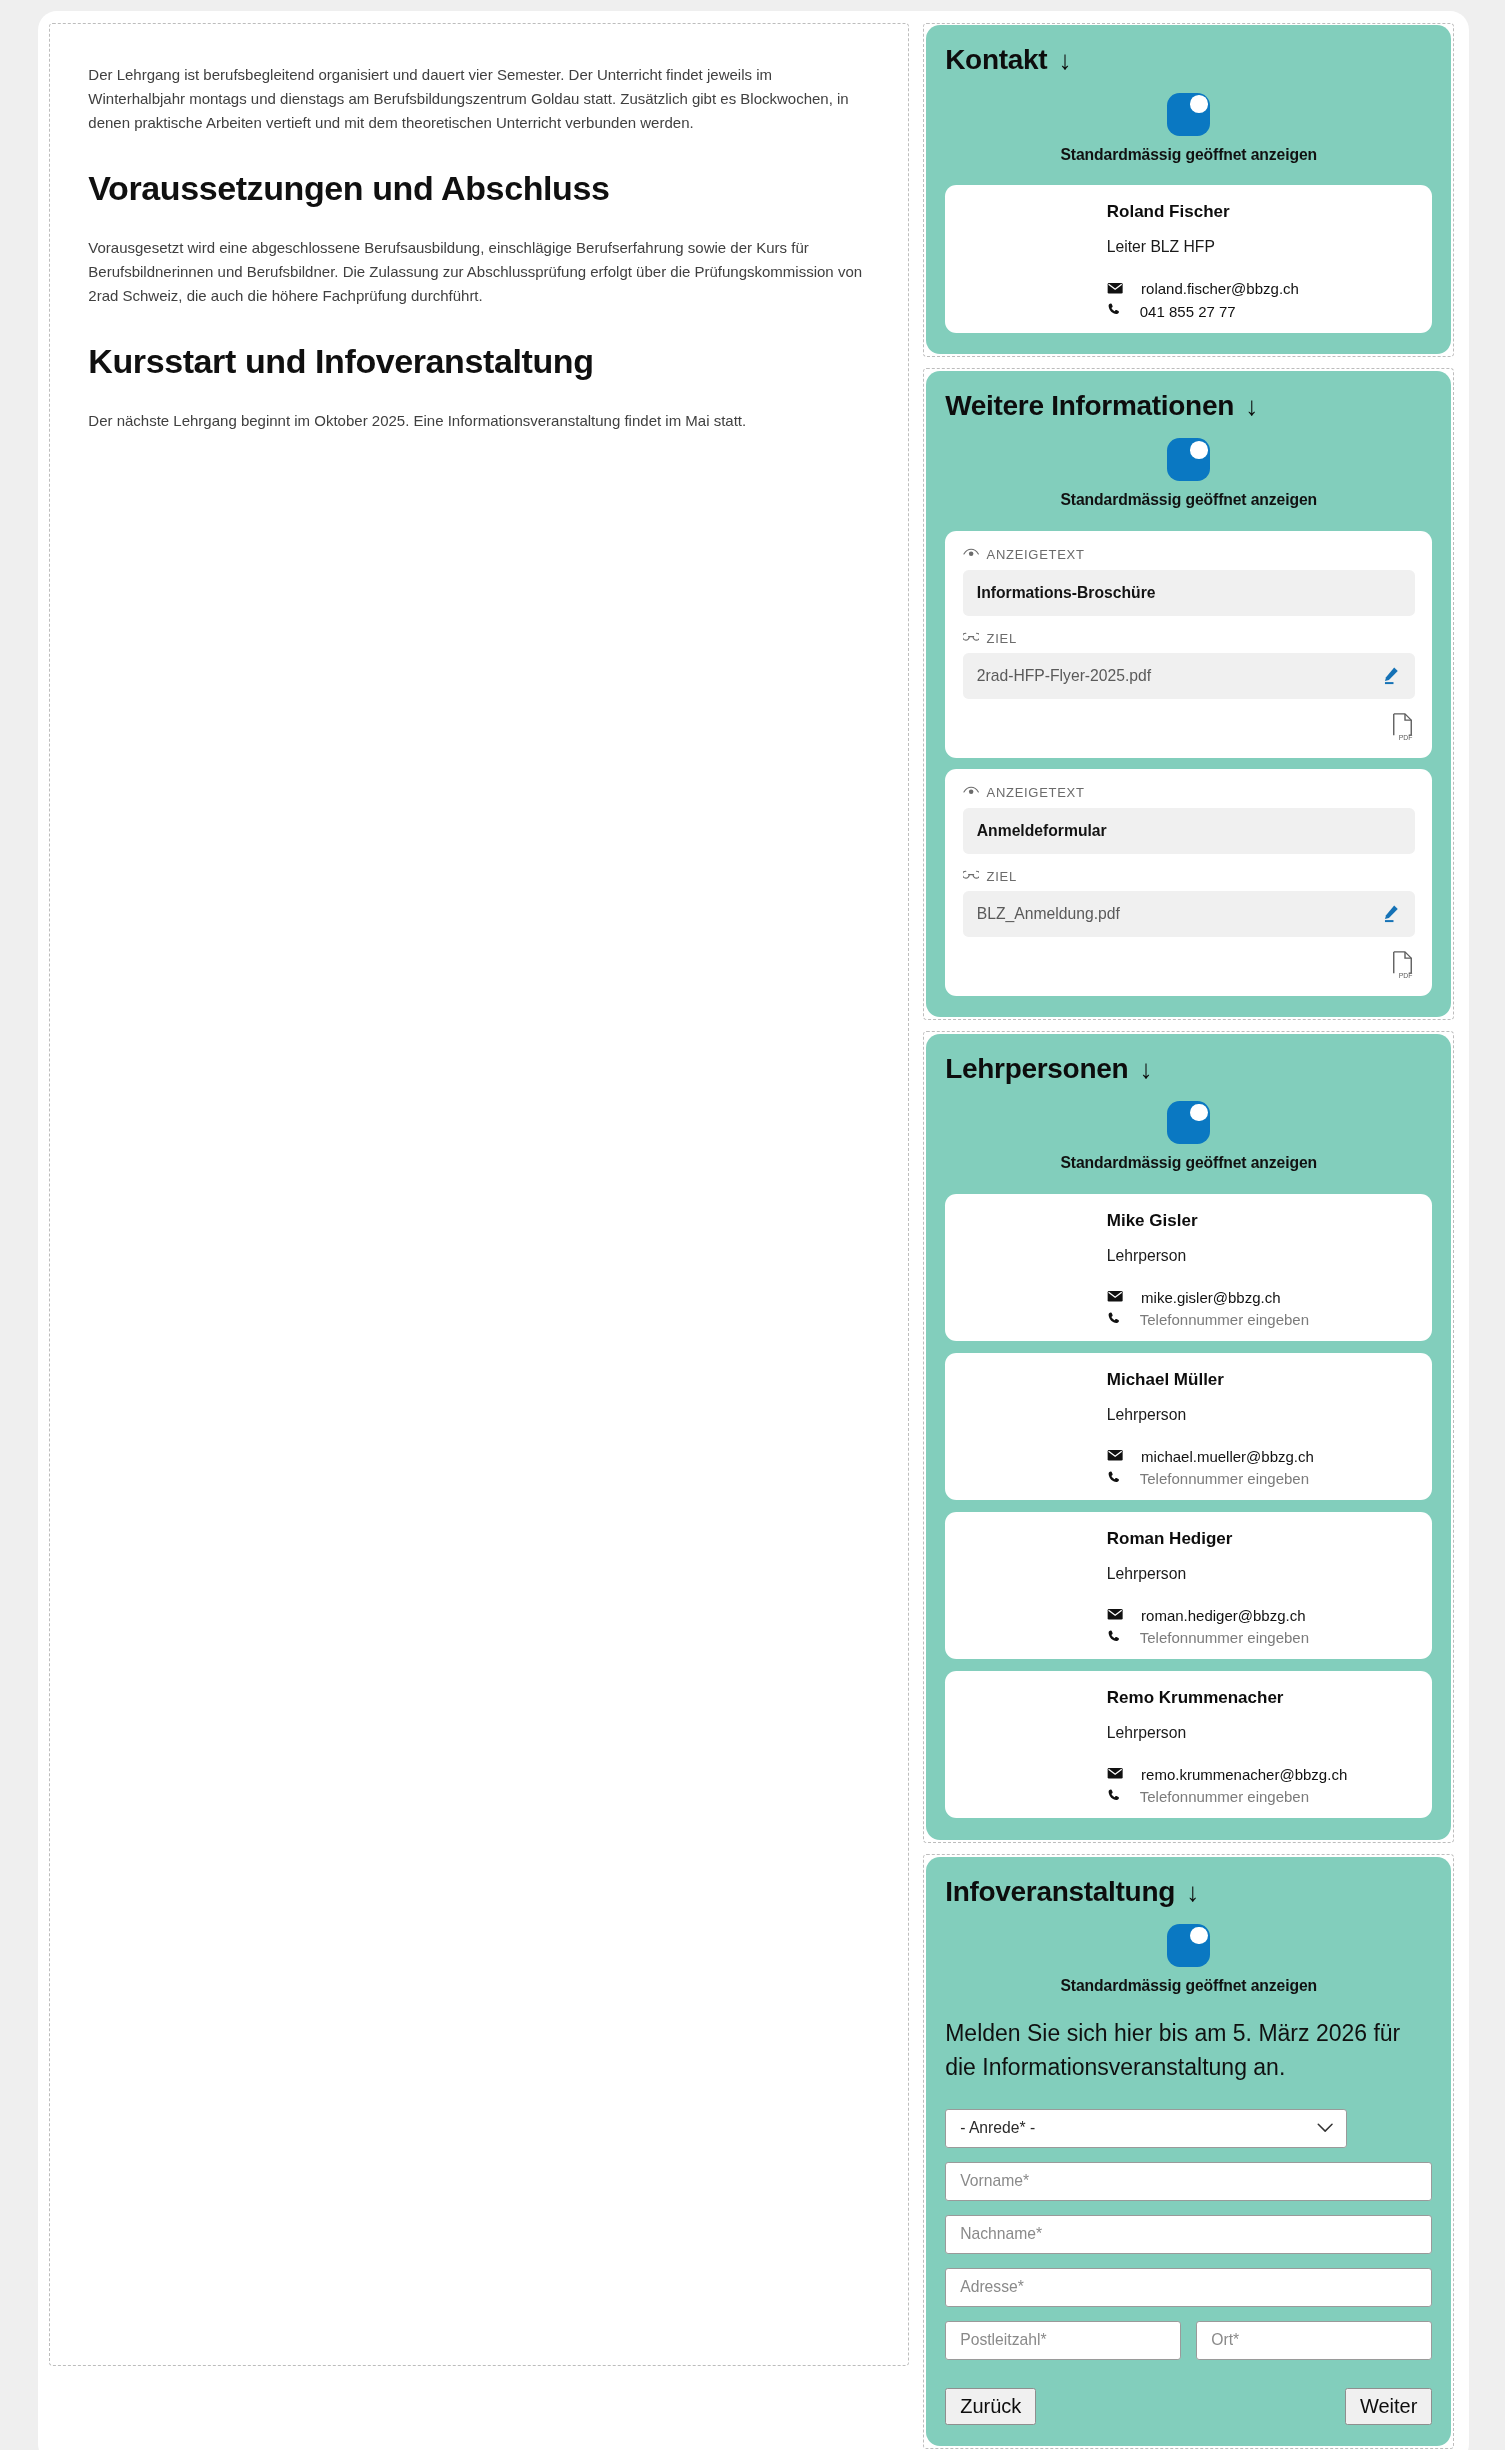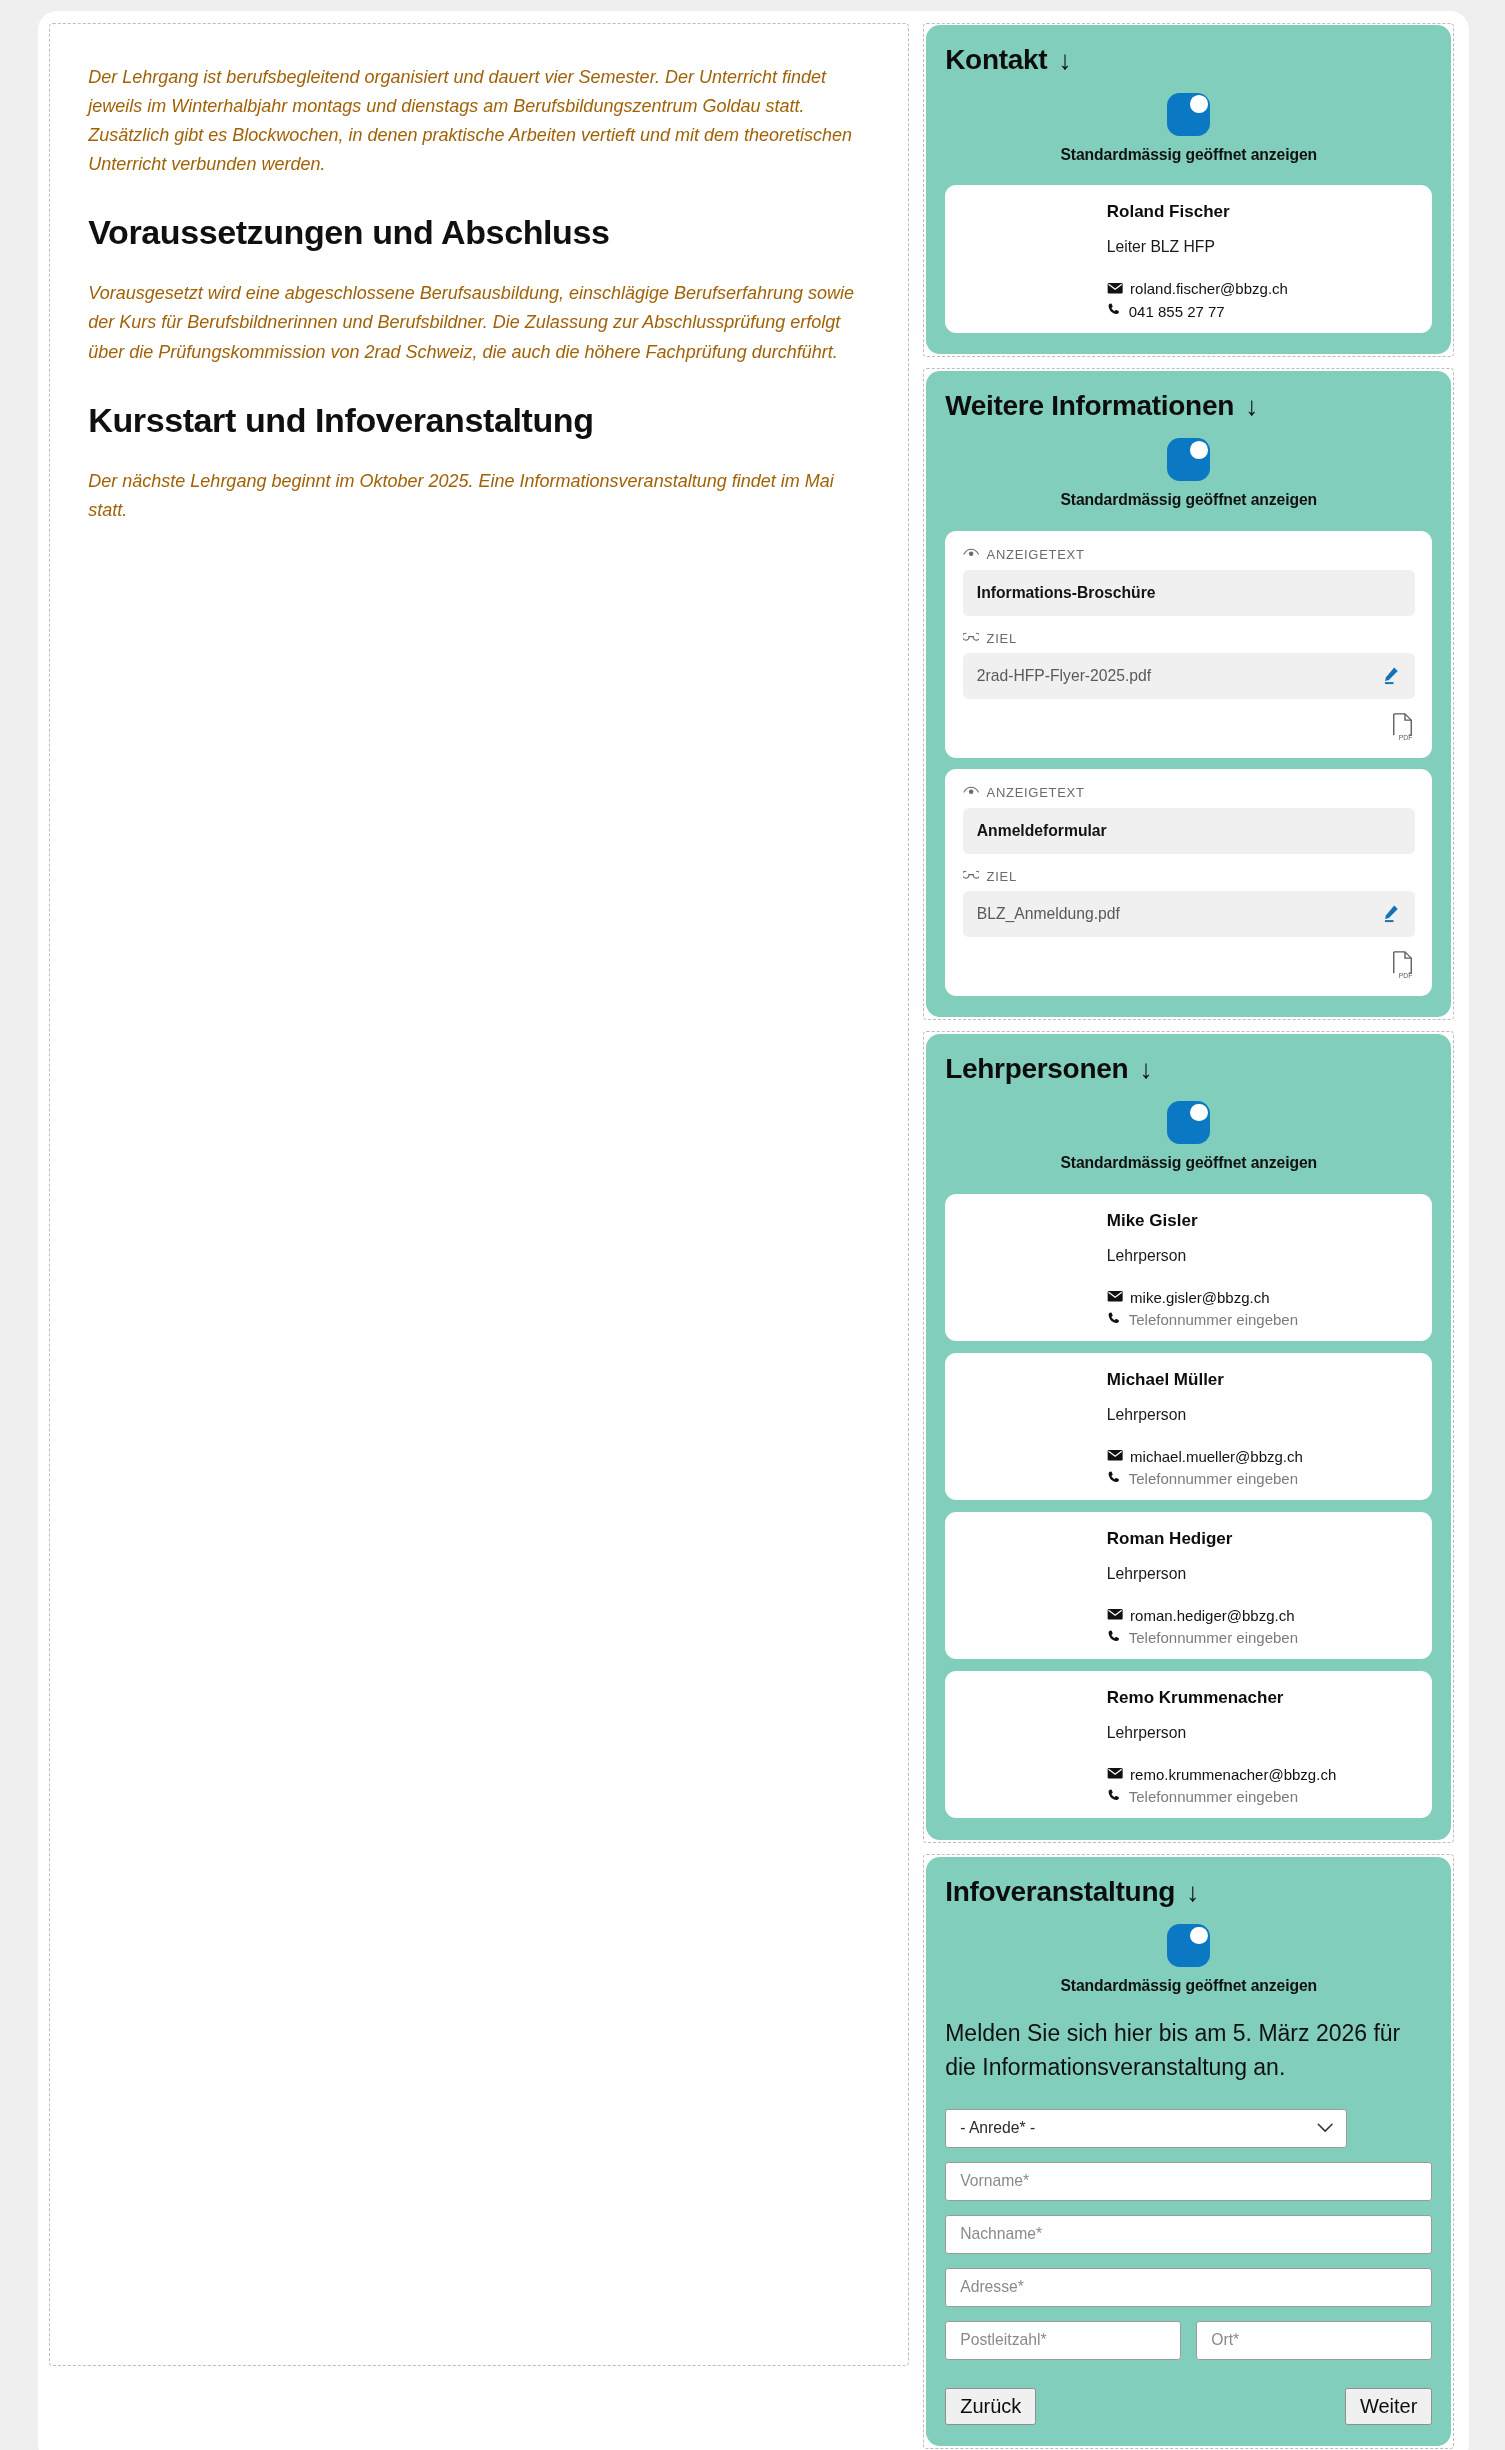--- a/index.html
+++ b/index.html
@@ -42,25 +42,24 @@
   .left-col h2 {
     font-size: 34px;
     line-height: 1.12;
     font-weight: 700;
     letter-spacing: -0.4px;
     color: #101010;
     margin-bottom: 28px;
   }
   .left-col h2.later { margin-top: 34px; }
   .left-col p {
-    font-size: 18px;
+    font-size: 15px;
     line-height: 1.62;
-    color: #a16207;
+    color: #404040;
     margin-bottom: 6.3px;
-    font-style: italic;
   }
 
   
   .right-col {
     width: 531px;
     flex: 0 0 531px;
     display: flex;
     flex-direction: column;
     gap: 11.3px;
   }
@@ -146,21 +145,21 @@
   }
   .act-btn.del { border: 1.6px solid #e32b2b; }
   .person-info {
     flex: 1;
     padding: 16.3px 17.6px 12.5px 17.6px;
     display: flex; flex-direction: column;
   }
   .p-name { font-size: 17px; font-weight: 700; color: #0d0d0d; line-height: 1.3; }
   .p-role { font-size: 15.7px; color: #1a1a1a; line-height: 1.5; margin-top: 12px; }
   .p-contacts { margin-top: 21.3px; display: flex; flex-direction: column; gap: 5px; }
-  .p-line { display: flex; align-items: center; gap: 7px; font-size: 15px; color: #111; }
+  .p-line { display: flex; align-items: center; gap: 18px; font-size: 15px; color: #111; }
   .p-line.placeholder { color: #7b7b7b; }
   .p-line svg { flex: 0 0 auto; }
 
   
   .file-card {
     background: #ffffff;
     border-radius: 11.3px;
     padding: 16.3px 17.6px 14px 17.6px;
     margin-bottom: 11.3px;
   }

